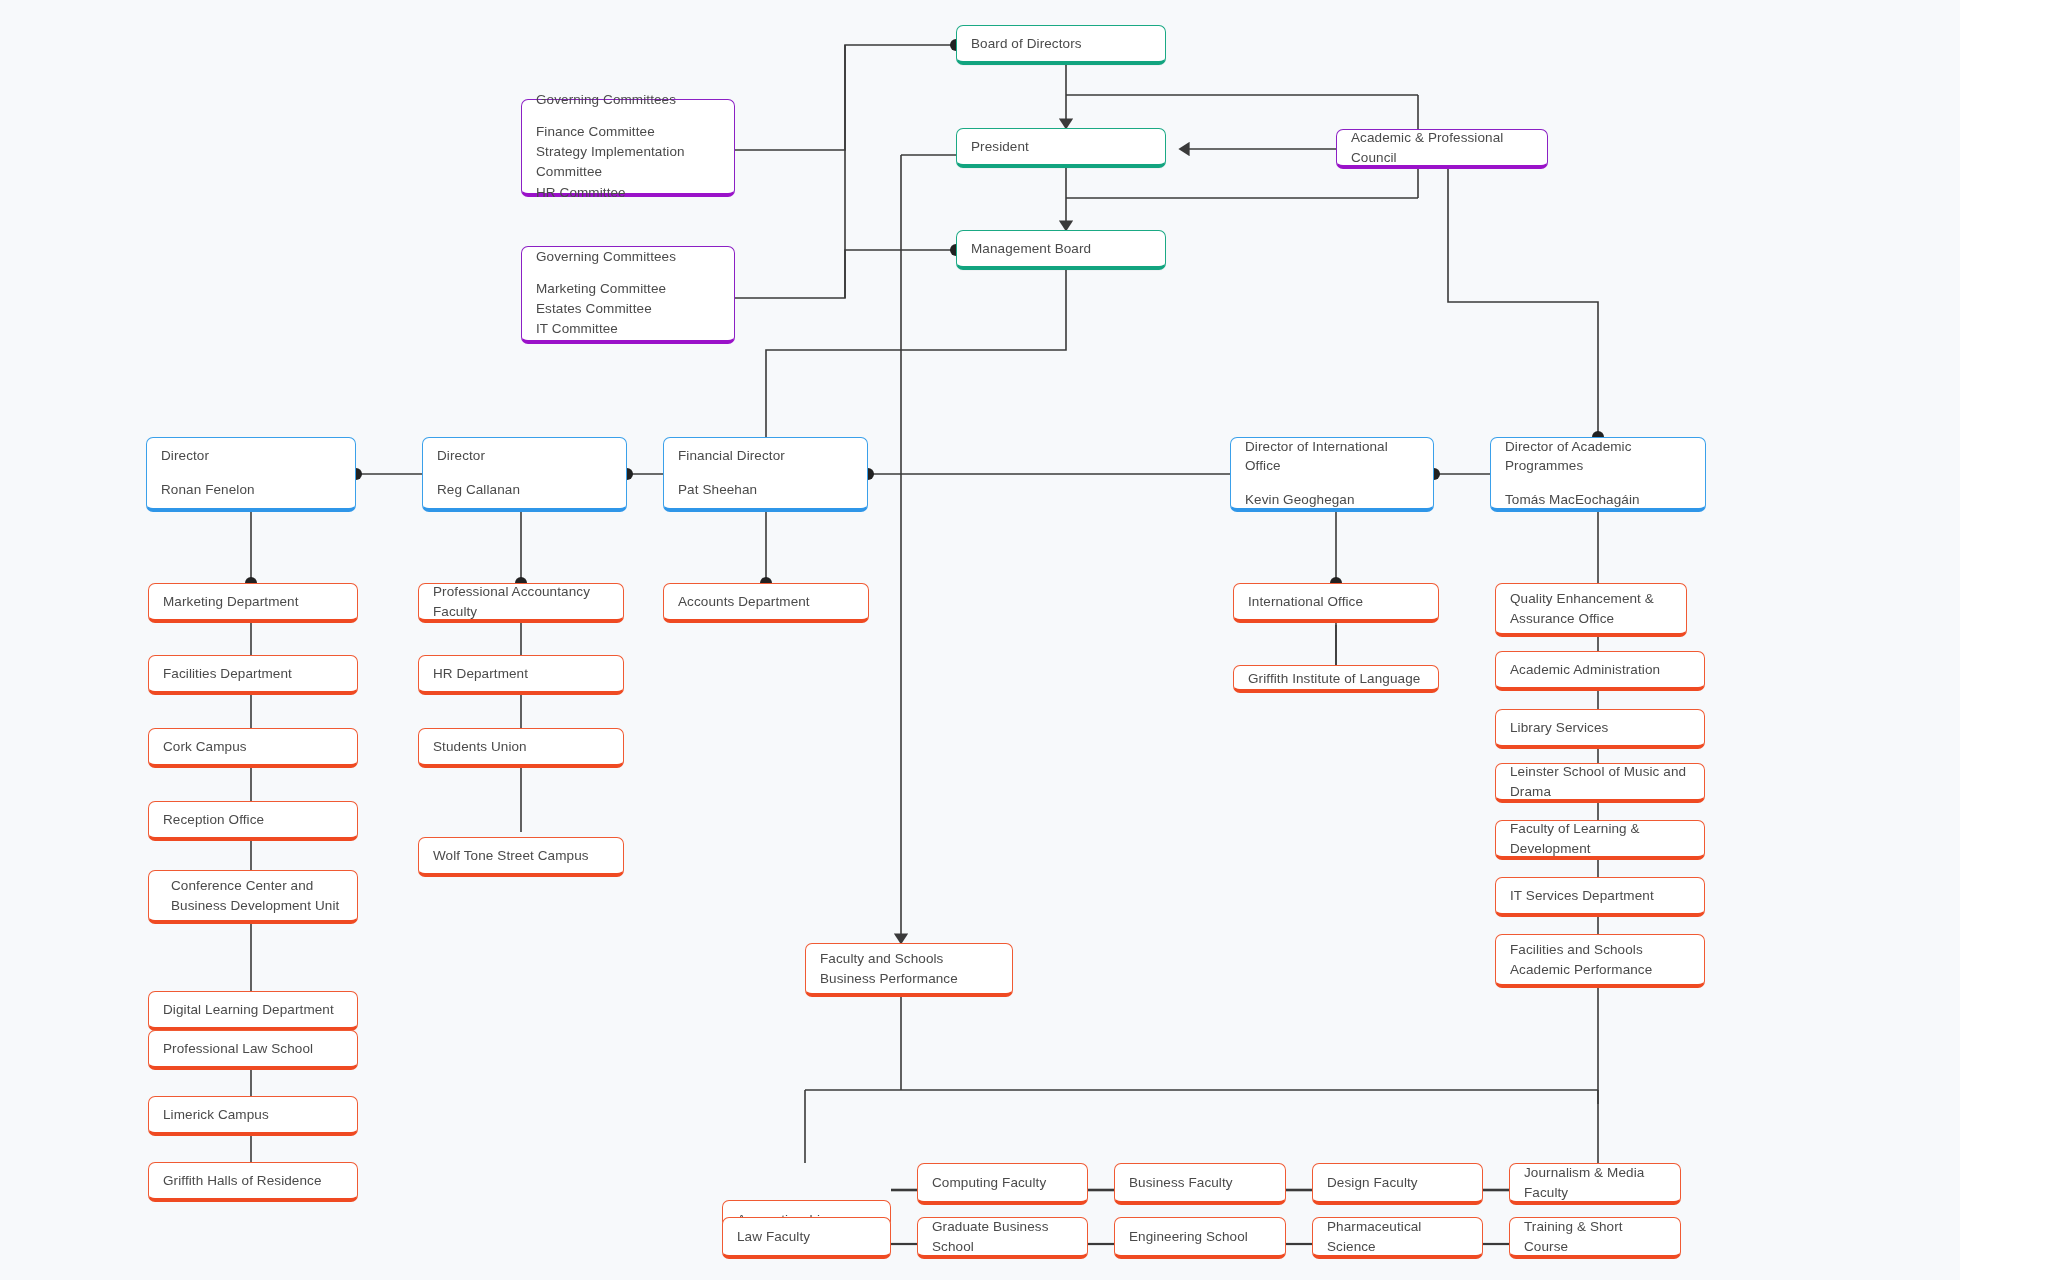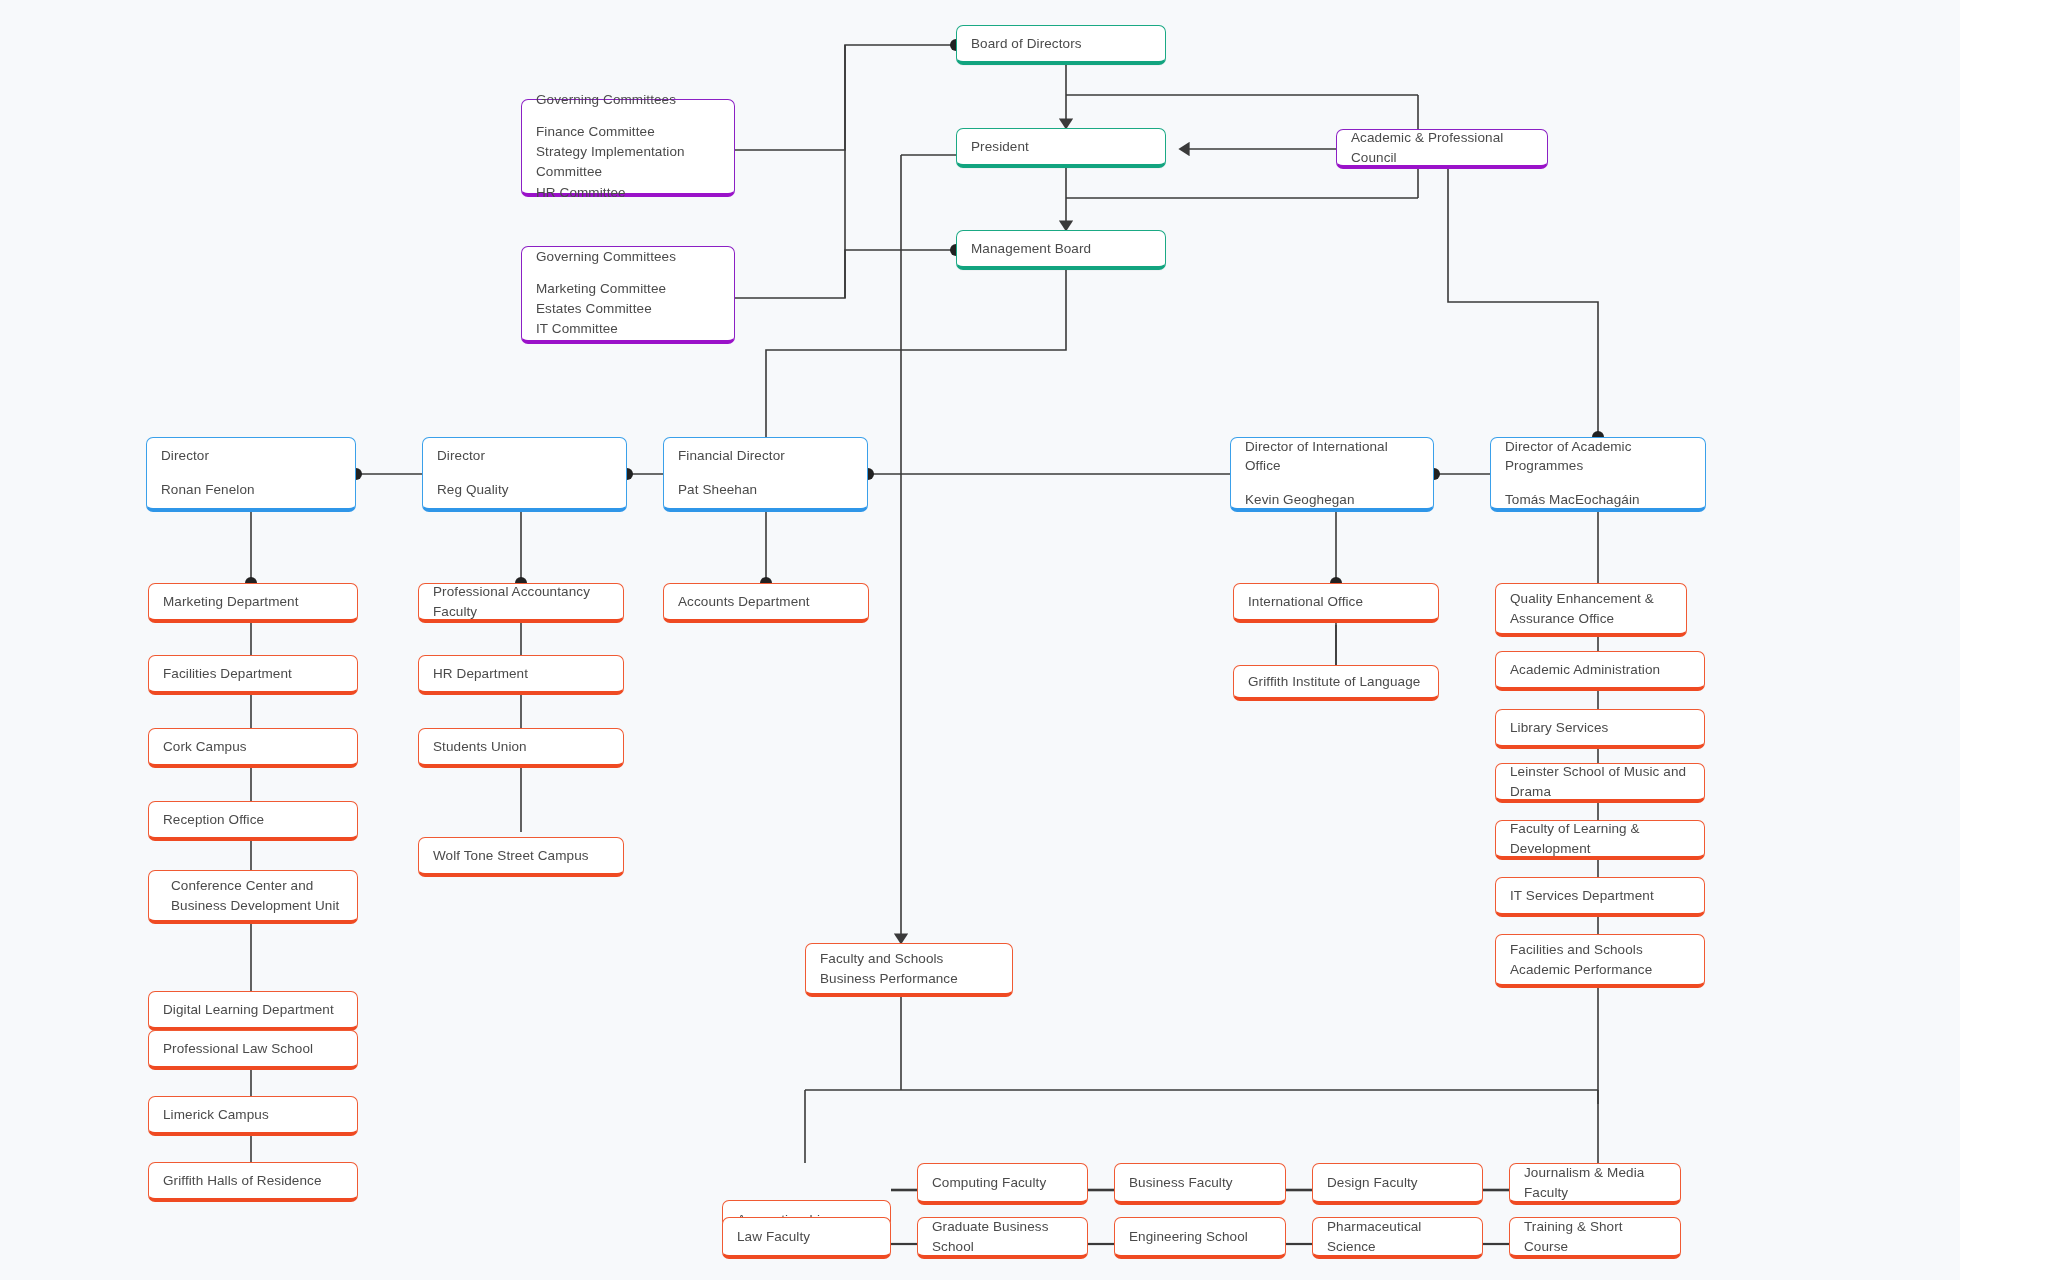--- a/index.html
+++ b/index.html
@@ -189,21 +189,21 @@
     <div class="committee-item">IT Committee</div>
   </div>
 
   <div class="node n-blue" style="left:146px; top:437px; width:210px; height:75px;">
     <div>Director</div>
     <div class="line2">Ronan Fenelon</div>
   </div>
 
   <div class="node n-blue" style="left:422px; top:437px; width:205px; height:75px;">
     <div>Director</div>
-    <div class="line2">Reg Quality</div>
+    <div class="line2">Reg Callanan</div>
   </div>
 
   <div class="node n-blue" style="left:663px; top:437px; width:205px; height:75px;">
     <div>Financial Director</div>
     <div class="line2">Pat Sheehan</div>
   </div>
 
   <div class="node n-blue" style="left:1230px; top:437px; width:204px; height:75px;">
     <div>Director of International Office</div>
     <div class="line2">Kevin Geoghegan</div>
@@ -255,21 +255,21 @@
     <div>Wolf Tone Street Campus</div>
   </div>
 
   <div class="node n-red" style="left:663px; top:583px; width:206px; height:40px;">
     <div>Accounts Department</div>
   </div>
 
   <div class="node n-red" style="left:1233px; top:583px; width:206px; height:40px;">
     <div>International Office</div>
   </div>
-  <div class="node n-red" style="left:1233px; top:665px; width:206px; height:36px;">
+  <div class="node n-red" style="left:1233px; top:665px; width:206px; height:28px;justify-content:flex-end;">
     <div>Griffith Institute of Language</div>
   </div>
 
   <div class="node n-red" style="left:1495px; top:583px; width:192px; height:54px;">
     <div>Quality Enhancement &amp; Assurance Office</div>
   </div>
   <div class="node n-red" style="left:1495px; top:651px; width:210px; height:40px;">
     <div>Academic Administration</div>
   </div>
   <div class="node n-red" style="left:1495px; top:709px; width:210px; height:40px;">

